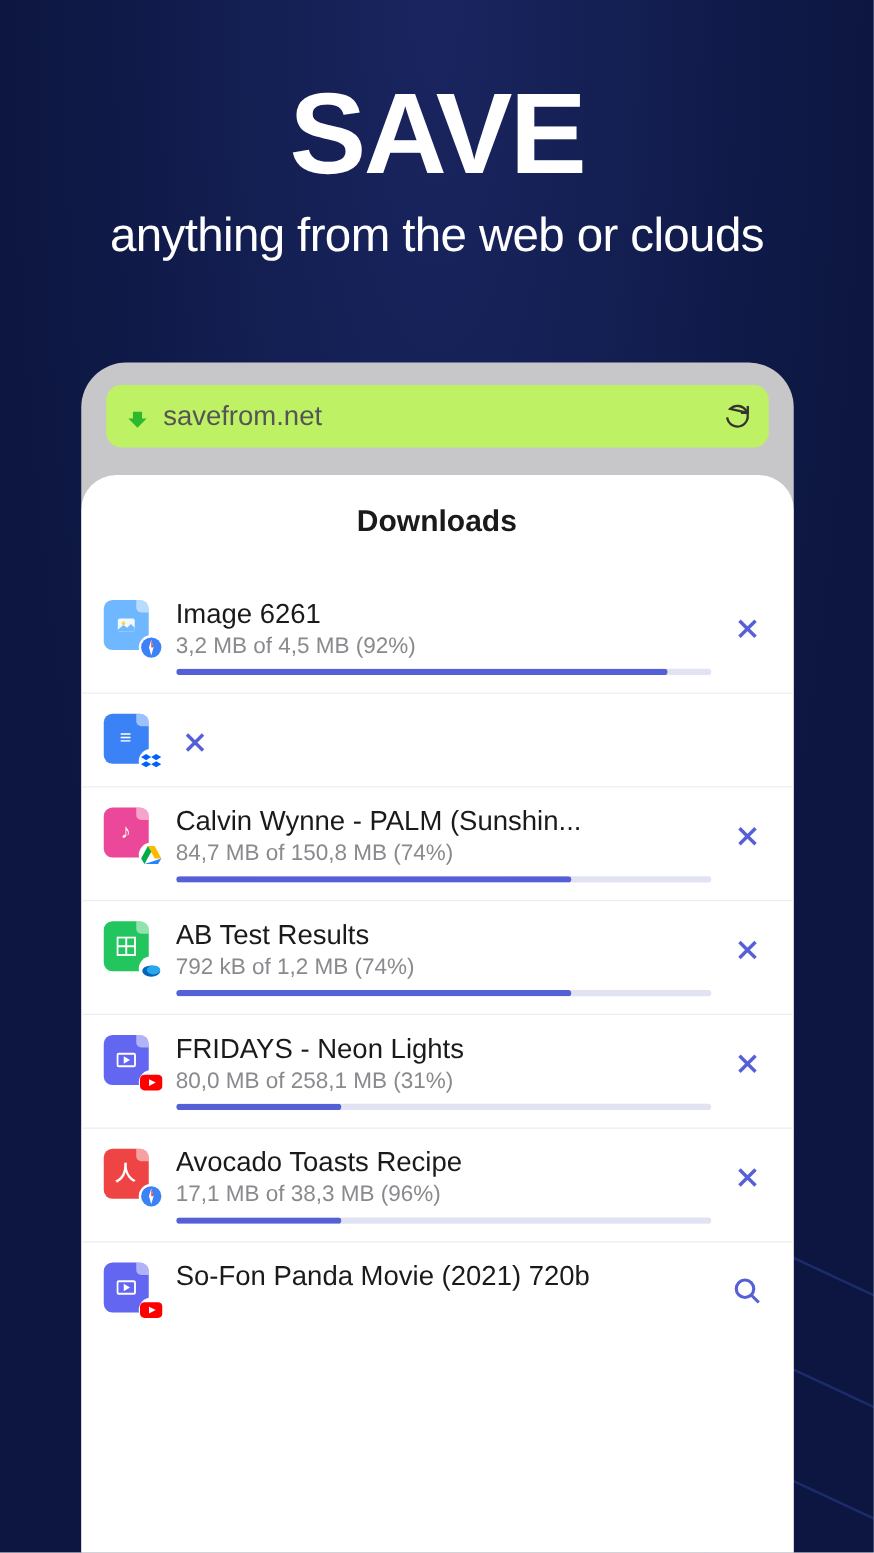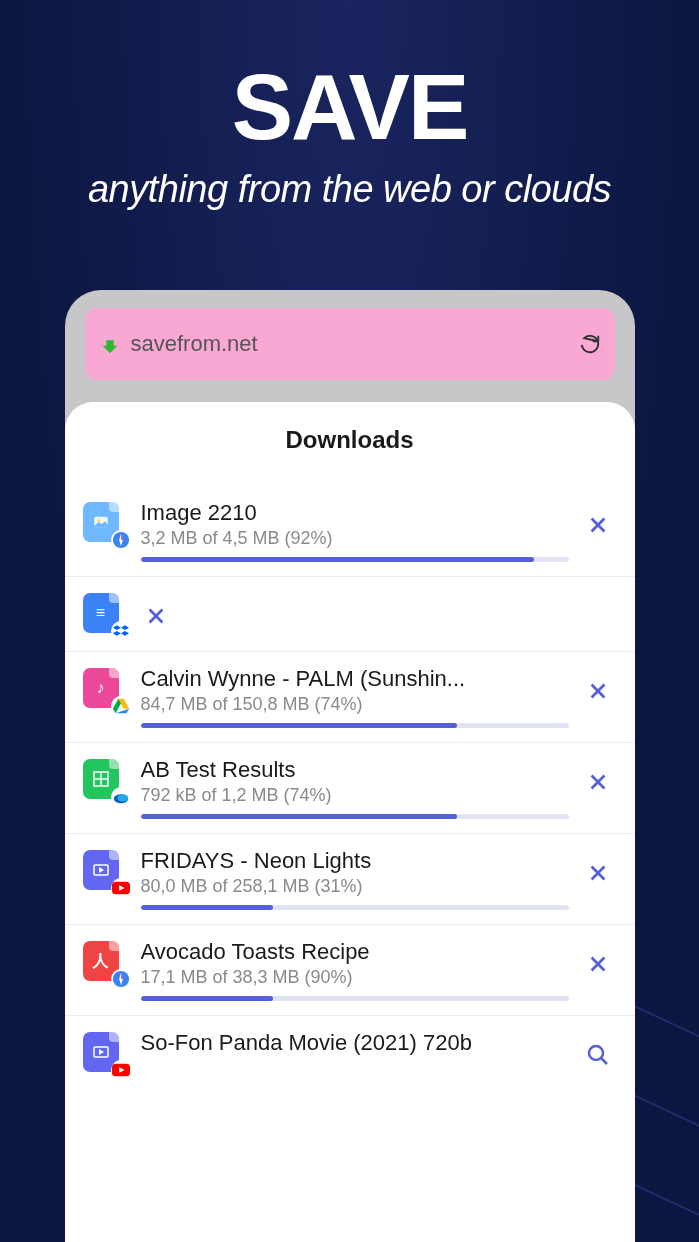--- a/index.html
+++ b/index.html
@@ -36,38 +36,37 @@
 .hero-title {
   font-size: 92px;
   font-weight: 700;
   letter-spacing: -2px;
 }
 .hero-sub {
   font-size: 38px;
   font-weight: 400;
   margin-top: 8px;
   letter-spacing: -0.5px;
-  font-style: italic;
 }
 .phone {
   position: absolute;
   left: 50%;
   transform: translateX(-50%);
   top: 290px;
   width: 570px;
   background: #c7c7c9;
   border-radius: 36px 36px 0 0;
   padding-top: 18px;
   overflow: hidden;
 }
 .address-bar {
   margin: 0 20px;
-  background: #f9a8d4;
+  background: #bef264;
   border-radius: 12px;
-  height: 72px;
+  height: 50px;
   display: flex;
   align-items: center;
   padding: 0 14px;
   gap: 10px;
 }
 .arrow-icon {
   width: 22px;
   height: 22px;
   flex-shrink: 0;
 }
@@ -237,21 +236,21 @@
             </div>
       <div class="badge">
               <svg width="18" height="18" viewBox="0 0 20 20">
                 <circle cx="10" cy="10" r="9" fill="#3b82f6"></circle>
                 <path d="M10 3 L12 10 L10 17 L8 10Z" fill="#fff"></path>
                 <path d="M10 3 L12 10 L10 10Z" fill="#ef4444"></path>
               </svg>
             </div>
     </div>
     <div class="row-main">
-      <div class="row-title">Image 2210</div>
+      <div class="row-title">Image 6261</div>
       <div class="row-sub">3,2 MB of 4,5 MB (92%)</div>
       <div class="progress">
               <div class="progress-fill" style="width:92%"></div>
             </div>
     </div>
     <div class="row-action">
             <svg class="x-icon" viewBox="0 0 24 24">
               <line x1="5" y1="5" x2="19" y2="19"></line>
               <line x1="19" y1="5" x2="5" y2="19"></line>
             </svg>
@@ -369,21 +368,21 @@
       <div class="badge">
               <svg width="18" height="18" viewBox="0 0 20 20">
                 <circle cx="10" cy="10" r="9" fill="#3b82f6"></circle>
                 <path d="M10 3 L12 10 L10 17 L8 10Z" fill="#fff"></path>
                 <path d="M10 3 L12 10 L10 10Z" fill="#ef4444"></path>
               </svg>
             </div>
     </div>
     <div class="row-main">
       <div class="row-title">Avocado Toasts Recipe</div>
-      <div class="row-sub">17,1 MB of 38,3 MB (90%)</div>
+      <div class="row-sub">17,1 MB of 38,3 MB (96%)</div>
       <div class="progress">
               <div class="progress-fill" style="width:31%"></div>
             </div>
     </div>
     <div class="row-action">
             <svg class="x-icon" viewBox="0 0 24 24">
               <line x1="5" y1="5" x2="19" y2="19"></line>
               <line x1="19" y1="5" x2="5" y2="19"></line>
             </svg>
           </div>

